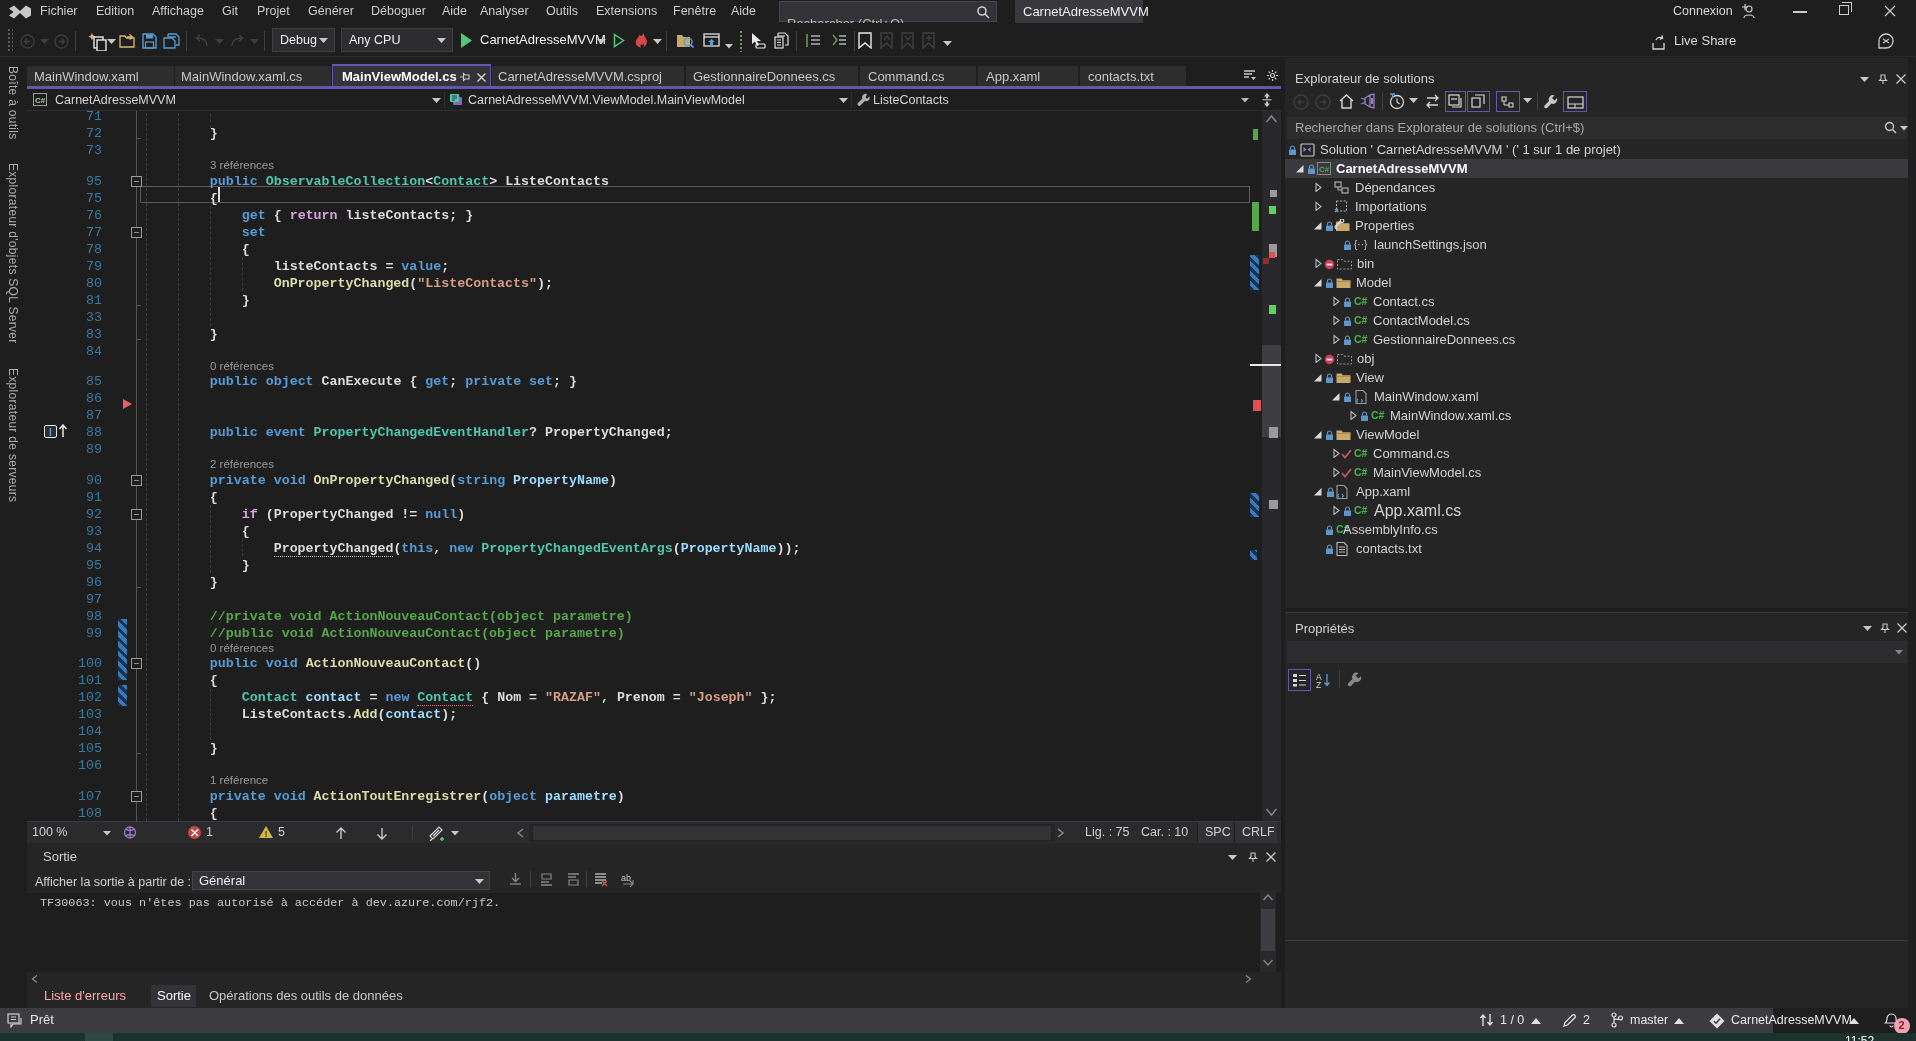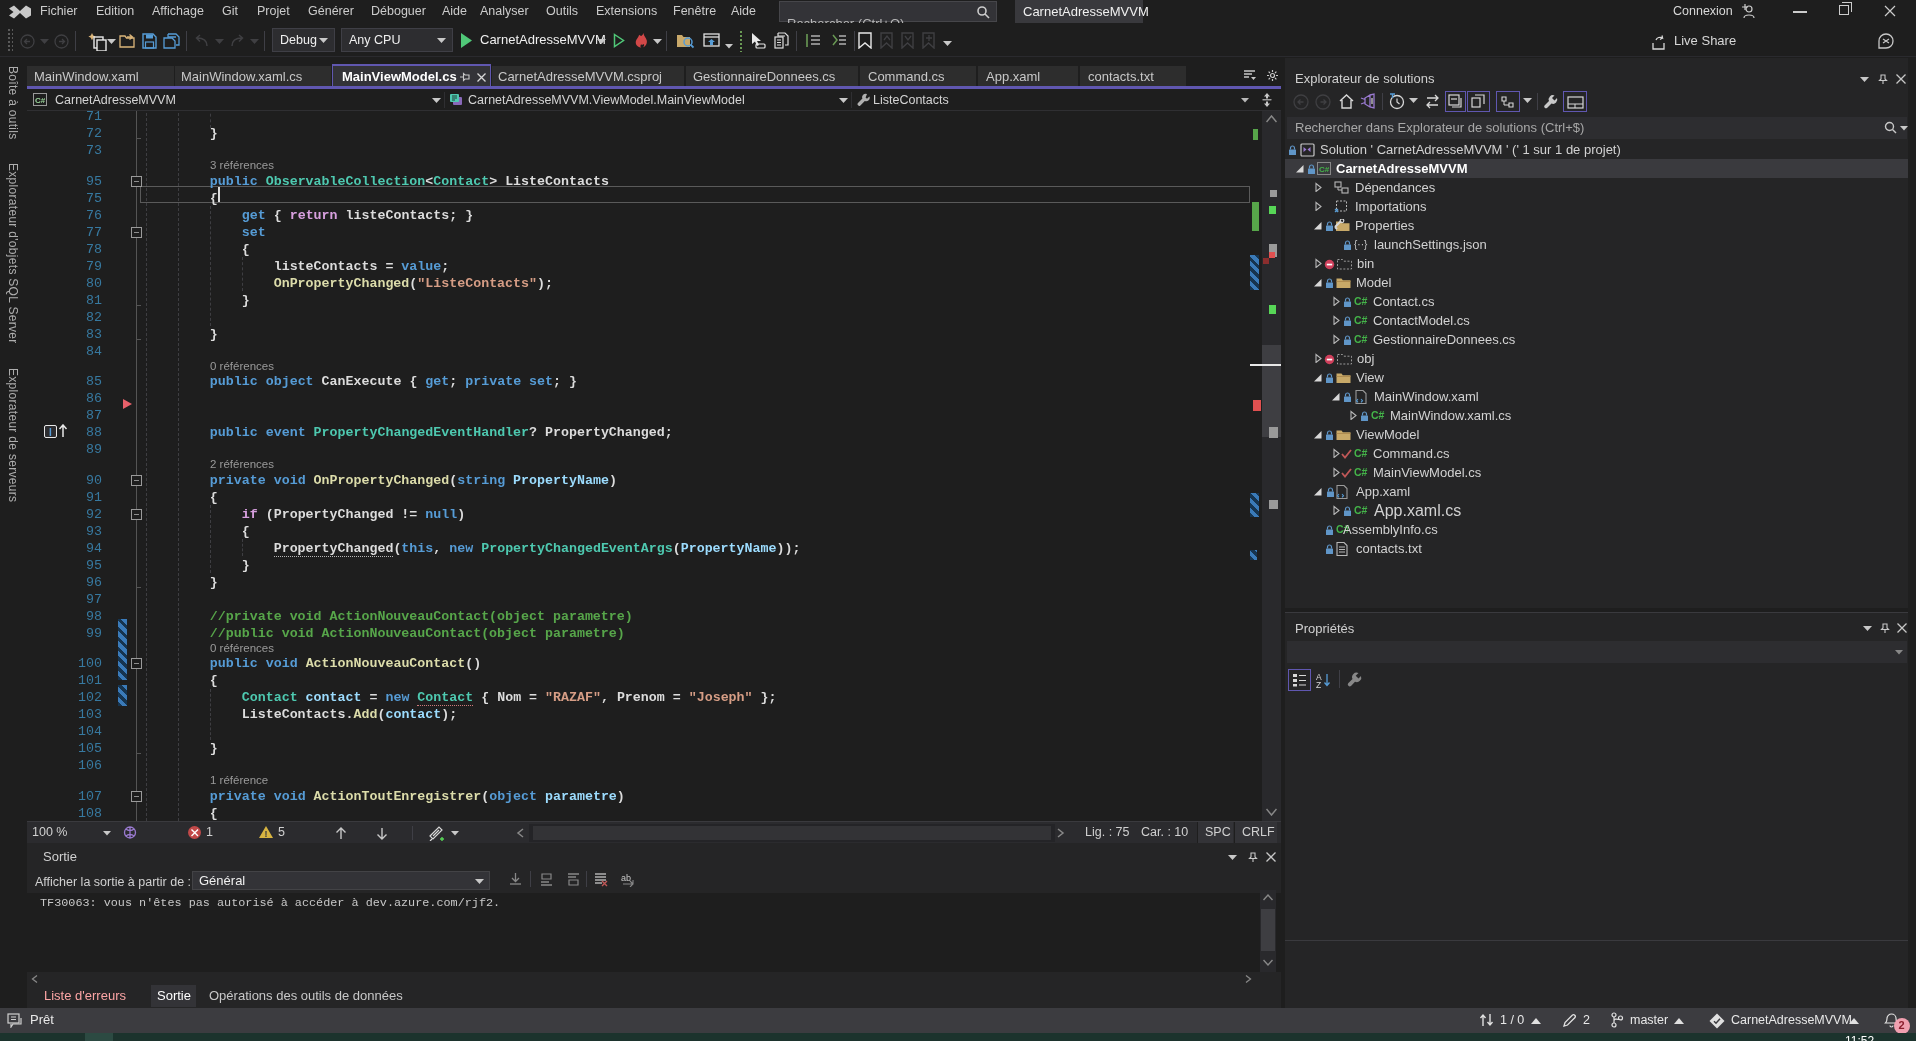--- a/index.html
+++ b/index.html
@@ -294,21 +294,21 @@
  <div class="ln" style="top:14px">72</div>
  <div class="ln" style="top:31px">73</div>
  <div class="ln" style="top:61.5px">95</div>
  <div class="ln" style="top:78.5px">75</div>
  <div class="ln" style="top:95.5px">76</div>
  <div class="ln" style="top:112.5px">77</div>
  <div class="ln" style="top:129.5px">78</div>
  <div class="ln" style="top:146.5px">79</div>
  <div class="ln" style="top:163.5px">80</div>
  <div class="ln" style="top:180.5px">81</div>
- <div class="ln" style="top:197.5px">82</div>
+ <div class="ln" style="top:197.5px">33</div>
  <div class="ln" style="top:214.5px">83</div>
  <div class="ln" style="top:231.5px">84</div>
  <div class="ln" style="top:262px">85</div>
  <div class="ln" style="top:279px">86</div>
  <div class="ln" style="top:296px">87</div>
  <div class="ln" style="top:313px">88</div>
  <div class="ln" style="top:330px">89</div>
  <div class="ln" style="top:360.5px">90</div>
  <div class="ln" style="top:377.5px">91</div>
  <div class="ln" style="top:394.5px">92</div>
@@ -891,21 +891,21 @@
         <text x="0" y="16" font-size="8.5" fill="#d8d8d8" font-family="Liberation Sans">Z</text>
         <path d="M11 2 v11 M8.5 10.5 L11 13.5 L13.5 10.5" fill="none" stroke="#569cd6" stroke-width="1.3"></path>
       </svg>
  <div class="a sep" style="left:54px;top:57px;height:18px"></div>
  <svg class="a" style="left:61px;top:58px" width="18" height="18" viewBox="0 0 18 18">
         <path d="M15 5 a4.5 4.5 0 0 1 -6 5.7 L5 15 a2 2 0 0 1 -2.8 -2.8 L6.5 8 A4.5 4.5 0 0 1 12.5 2 L9.7 4.7 12.5 7.5 15 5 Z" fill="#888888"></path>
       </svg>
  <div class="a" style="left:0;top:327px;width:631px;height:1px;background:#3a3a3e"></div>
 </div>
 <div class="a" style="left:1908px;top:58px;width:8px;height:950px;background:#1f1f1f"></div>
-<div class="a" style="left:0;top:1008px;width:1916px;height:25px;background:#3c3c40">
+<div class="a" style="left:0;top:1008px;width:1773px;height:25px;background:#3c3c40">
  <svg class="a" style="left:7px;top:5px" width="18" height="15" viewBox="0 0 18 15">
         <rect x="1" y="1" width="11" height="9" fill="none" stroke="#d0d0d0" stroke-width="1.2"></rect>
         <path d="M4 4 h5 M4 6.5 h5" stroke="#d0d0d0" stroke-width="1"></path>
         <path d="M14 5 v6 H6 l-2 3 v-3" fill="none" stroke="#d0d0d0" stroke-width="1.2"></path>
       </svg>
  <span class="a" style="left:30px;top:4px;font-size:13px;color:#e8e8e8">Prêt</span>
  <svg class="a" style="left:1479px;top:5px" width="15" height="14" viewBox="0 0 15 14">
         <path d="M4 13 V2 M1.5 5 L4 2 L6.5 5 M11 1 V12 M8.5 9 L11 12 L13.5 9" fill="none" stroke="#e0e0e0" stroke-width="1.4"></path>
       </svg>
  <span class="a" style="left:1500px;top:5px;font-size:12.5px;color:#e8e8e8">1 / 0</span>

